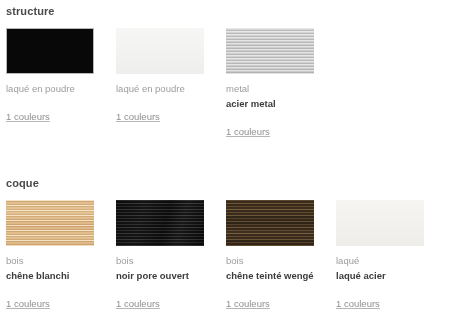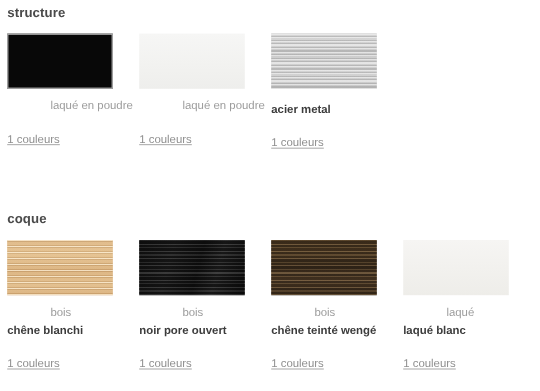--- a/index.html
+++ b/index.html
@@ -139,21 +139,20 @@
   }
 
   .swatch-meta {
     padding-top: 9px;
   }
   .meta-category {
     font-size: 9.5px;
     color: #9c9c9c;
     line-height: 12px;
     white-space: nowrap;
-    margin-left: 36px;
   }
   .meta-name {
     font-size: 9.5px;
     font-weight: bold;
     color: #3c3c3c;
     line-height: 12px;
     padding-top: 3px;
     white-space: nowrap;
   }
   .meta-link {
@@ -190,20 +189,21 @@
         <div class="swatch-chip fin-blanc"></div>
         <div class="swatch-meta">
           <div class="meta-category">laqué en poudre</div>
           <a class="meta-link">1 couleurs</a>
         </div>
       </div>
 
       <div class="swatch-card">
         <div class="swatch-chip fin-inox"></div>
         <div class="swatch-meta">
+          <div class="meta-category">metal</div>
           <div class="meta-name">acier metal</div>
           <a class="meta-link">1 couleurs</a>
         </div>
       </div>
 
     </div>
   </div>
 
   <div class="section section-coque">
     <h2 class="section-heading">coque</h2>
@@ -233,21 +233,21 @@
           <div class="meta-category">bois</div>
           <div class="meta-name">chêne teinté wengé</div>
           <a class="meta-link">1 couleurs</a>
         </div>
       </div>
 
       <div class="swatch-card">
         <div class="swatch-chip fin-laque-blanc"></div>
         <div class="swatch-meta">
           <div class="meta-category">laqué</div>
-          <div class="meta-name">laqué blanc</div>
+          <div class="meta-name">laqué acier</div>
           <a class="meta-link">1 couleurs</a>
         </div>
       </div>
 
     </div>
   </div>
 
 </div>
 
 </body></html>

